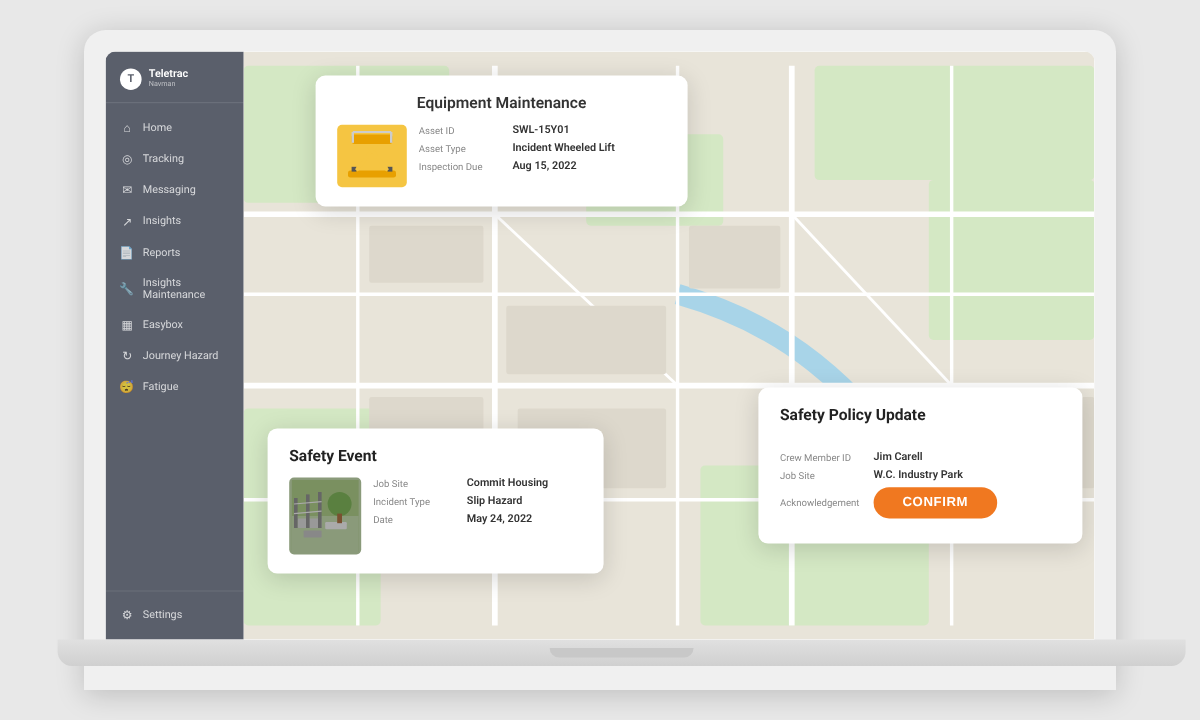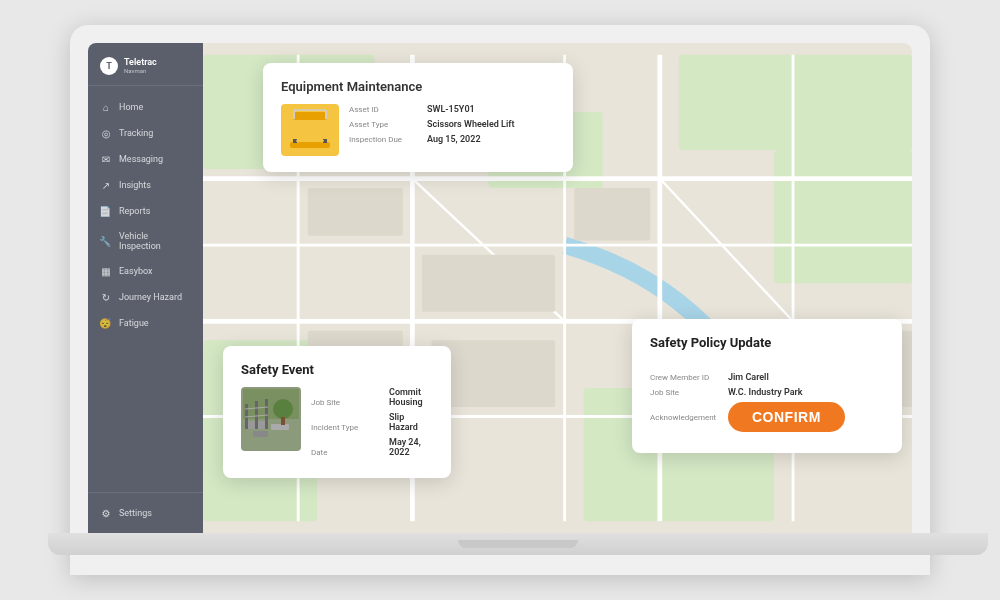--- a/index.html
+++ b/index.html
@@ -153,20 +153,21 @@
     .equipment-card {
       top: 20px;
       left: 60px;
       width: 310px;
     }
     .equipment-card h3 {
       font-size: 13px;
       font-weight: 600;
       color: #333;
       margin-bottom: 10px;
+      text-align: center;
     }
     .equipment-card-body {
       display: flex;
       gap: 10px;
       align-items: flex-start;
     }
     .equipment-image {
       width: 58px;
       height: 52px;
       background: #f5c542;
@@ -195,21 +196,21 @@
     .detail-value {
       font-size: 9px;
       font-weight: 600;
       color: #333;
     }
 
     
     .safety-event-card {
       bottom: 55px;
       left: 20px;
-      width: 228px;
+      width: 280px;
     }
     .safety-event-card h3 {
       font-size: 13px;
       font-weight: 700;
       color: #222;
       margin-bottom: 10px;
     }
     .safety-event-body {
       display: flex;
       gap: 10px;
@@ -239,21 +240,21 @@
       color: #222;
       margin-bottom: 22px;
     }
 
     .confirm-btn {
       background: #f07820;
       color: #fff;
       border: none;
       border-radius: 20px;
       padding: 7px 24px;
-      font-size: 14px;
+      font-size: 11px;
       font-weight: 700;
       letter-spacing: 0.5px;
       cursor: pointer;
     }
   </style>
 </head>
 <body>
 
 <div class="laptop-outer">
   <div class="laptop-screen">
@@ -283,21 +284,21 @@
           <div class="nav-item">
       <span class="nav-icon">↗</span>
       <span>Insights</span>
     </div>
           <div class="nav-item">
       <span class="nav-icon">📄</span>
       <span>Reports</span>
     </div>
           <div class="nav-item">
       <span class="nav-icon">🔧</span>
-      <span>Vehicle Inspection</span>
+      <span>Insights Maintenance</span>
     </div>
           <div class="nav-item">
       <span class="nav-icon">▦</span>
       <span>Easybox</span>
     </div>
           <div class="nav-item">
       <span class="nav-icon">↻</span>
       <span>Journey Hazard</span>
     </div>
           <div class="nav-item">
@@ -374,21 +375,21 @@
               <line x1="9" y1="3" x2="41" y2="3" stroke="#ccc" stroke-width="1.5"></line>
             </svg>
           </div>
           <div class="equipment-details">
             <div class="detail-row">
               <span class="detail-label">Asset ID</span>
               <span class="detail-value">SWL-15Y01</span>
             </div>
             <div class="detail-row">
               <span class="detail-label">Asset Type</span>
-              <span class="detail-value">Scissors Wheeled Lift</span>
+              <span class="detail-value">Incident Wheeled Lift</span>
             </div>
             <div class="detail-row">
               <span class="detail-label">Inspection Due</span>
               <span class="detail-value">Aug 15, 2022</span>
             </div>
           </div>
         </div>
       </div>
 
       <div class="card safety-event-card">

